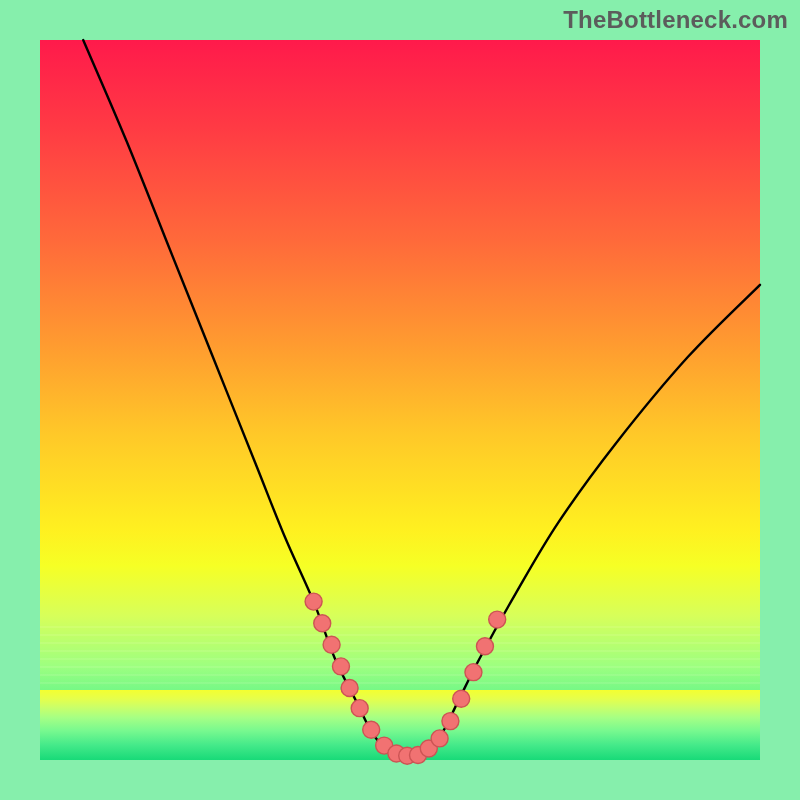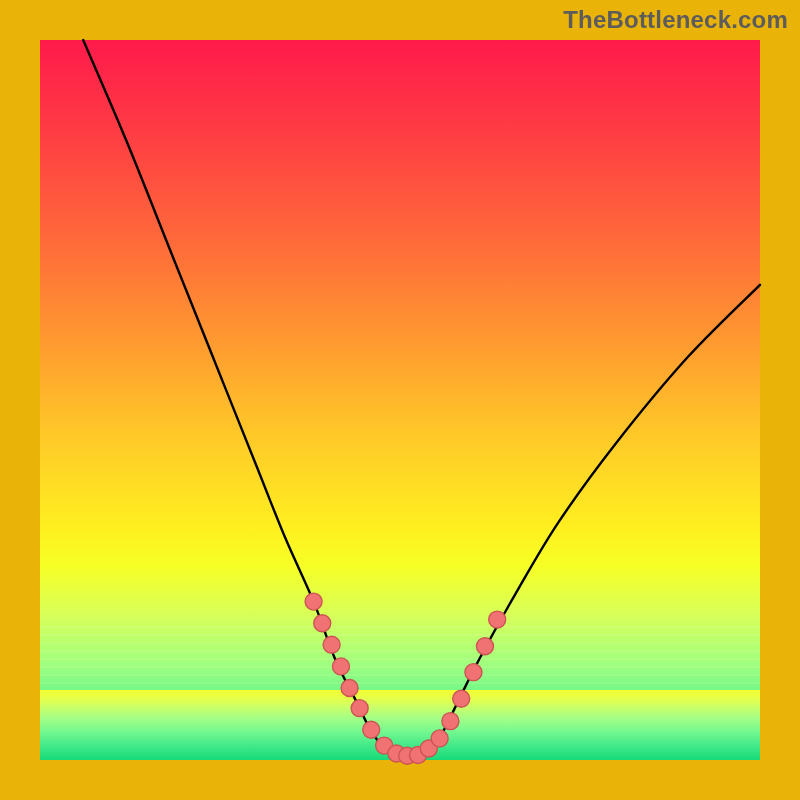--- a/index.html
+++ b/index.html
@@ -8,21 +8,21 @@
     width: 800px;
     height: 800px;
     overflow: hidden;
     background: #000;
     font-family: Arial, Helvetica, sans-serif;
   }
   .frame {
     position: relative;
     width: 800px;
     height: 800px;
-    background: #eab308;
+    background: #86efac;
   }
   .watermark {
     position: absolute;
     top: 6px;
     right: 12px;
     color: #5c5c5c;
     font-size: 24px;
     font-weight: 600;
     letter-spacing: 0.2px;
     z-index: 10;

